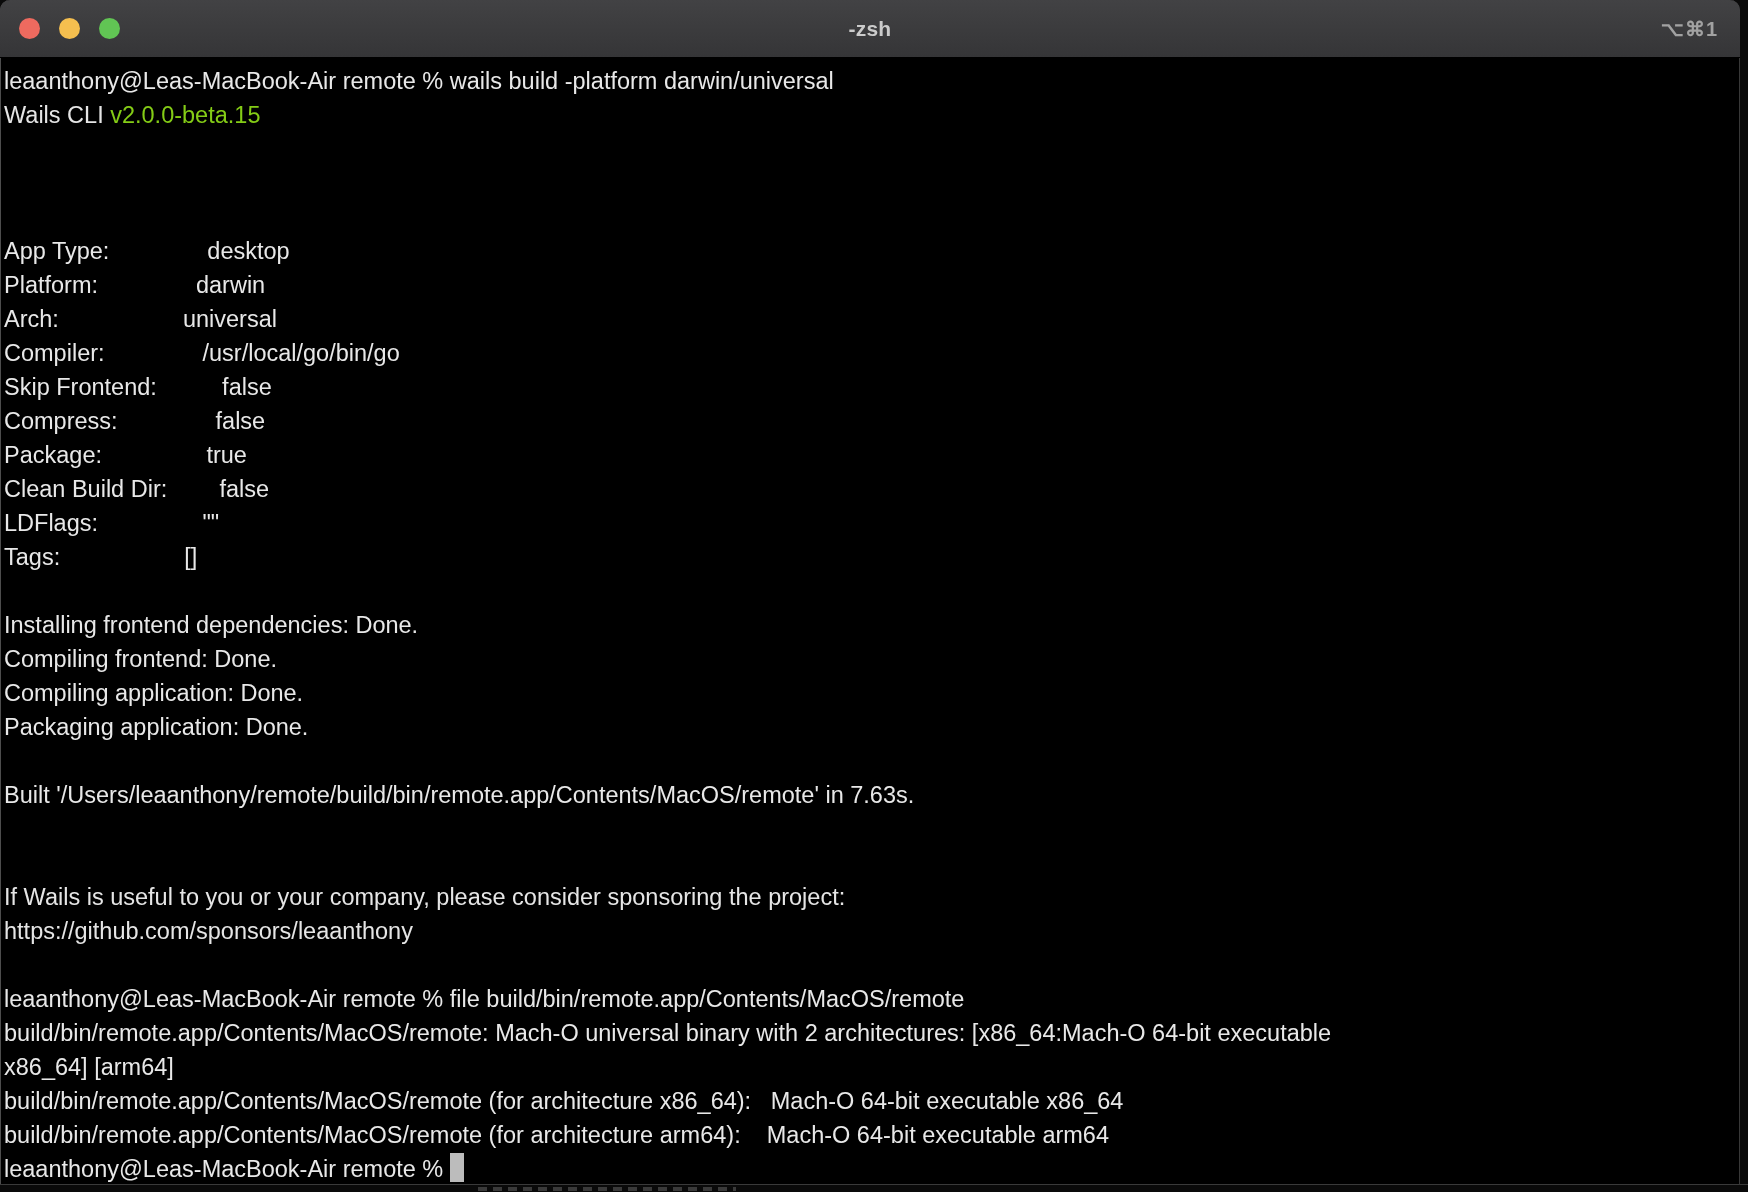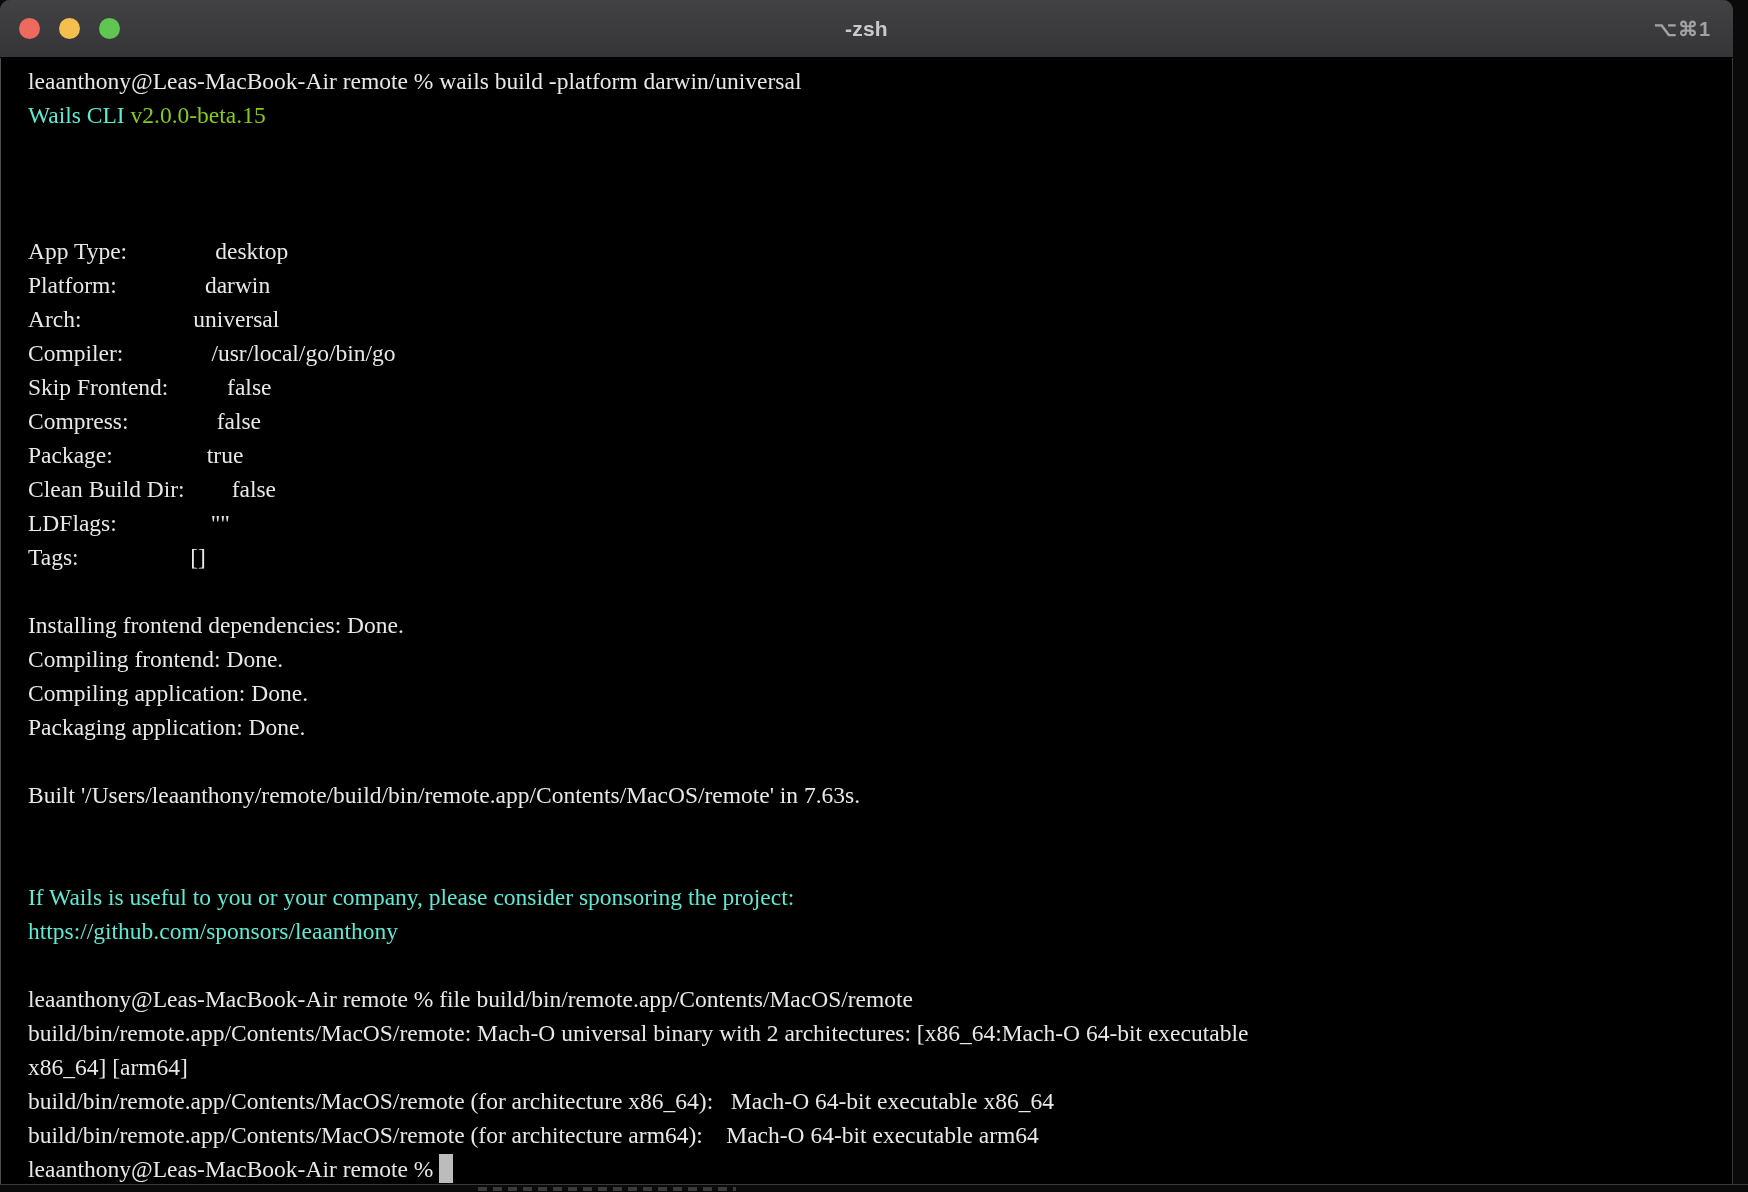--- a/index.html
+++ b/index.html
@@ -5,21 +5,21 @@
   html, body { margin: 0; padding: 0; }
   body {
     width: 1748px; height: 1192px;
     background: #0a0a0a;
     overflow: hidden;
     position: relative;
     font-family: "Liberation Sans", sans-serif;
   }
   .window {
     position: absolute;
-    left: 0; top: 0; right: 15px; height: 1185px;
+    left: 0; top: 0; right: 8px; height: 1185px;
     background: #000000;
     border-radius: 10px 10px 0 0;
     box-shadow: inset 1px 0 0 rgba(255,255,255,0.30), inset -1px 0 0 rgba(255,255,255,0.22);
   }
   .titlebar {
     position: relative;
     height: 57px;
     background: linear-gradient(#424244, #353537);
     border-bottom: 1px solid #000;
     border-radius: 10px 10px 0 0;
@@ -55,31 +55,31 @@
     display: flex;
     align-items: center;
     font-size: 20px;
     font-weight: bold;
     color: #a2a2a2;
     letter-spacing: 1px;
   }
   .terminal {
     position: absolute;
     top: 58px; left: 0; right: 0; bottom: 0;
-    padding: 6px 8px 0 28px;
-    font-family: Liberation Serif, serif;
+    padding: 6px 8px 0 4px;
+    font-family: Liberation Sans, sans-serif;
     font-size: 23.5px;
     line-height: 34px;
     color: #e8e8e8;
     white-space: pre;
     overflow: hidden;
   }
   .line { height: 34px; }
   .c-fg     { color: #e8e8e8; }
-  .c-yellow { color: #5eead4; }
+  .c-yellow { color: #e5e5e5; }
   .c-red    { color: #84cc16; }
   .cursor {
     display: inline-block;
     width: 14px; height: 29px;
     background: #bcbcbc;
     vertical-align: middle;
     transform: translateY(-3px);
   }
   .bottom-artifact {
     position: absolute;

